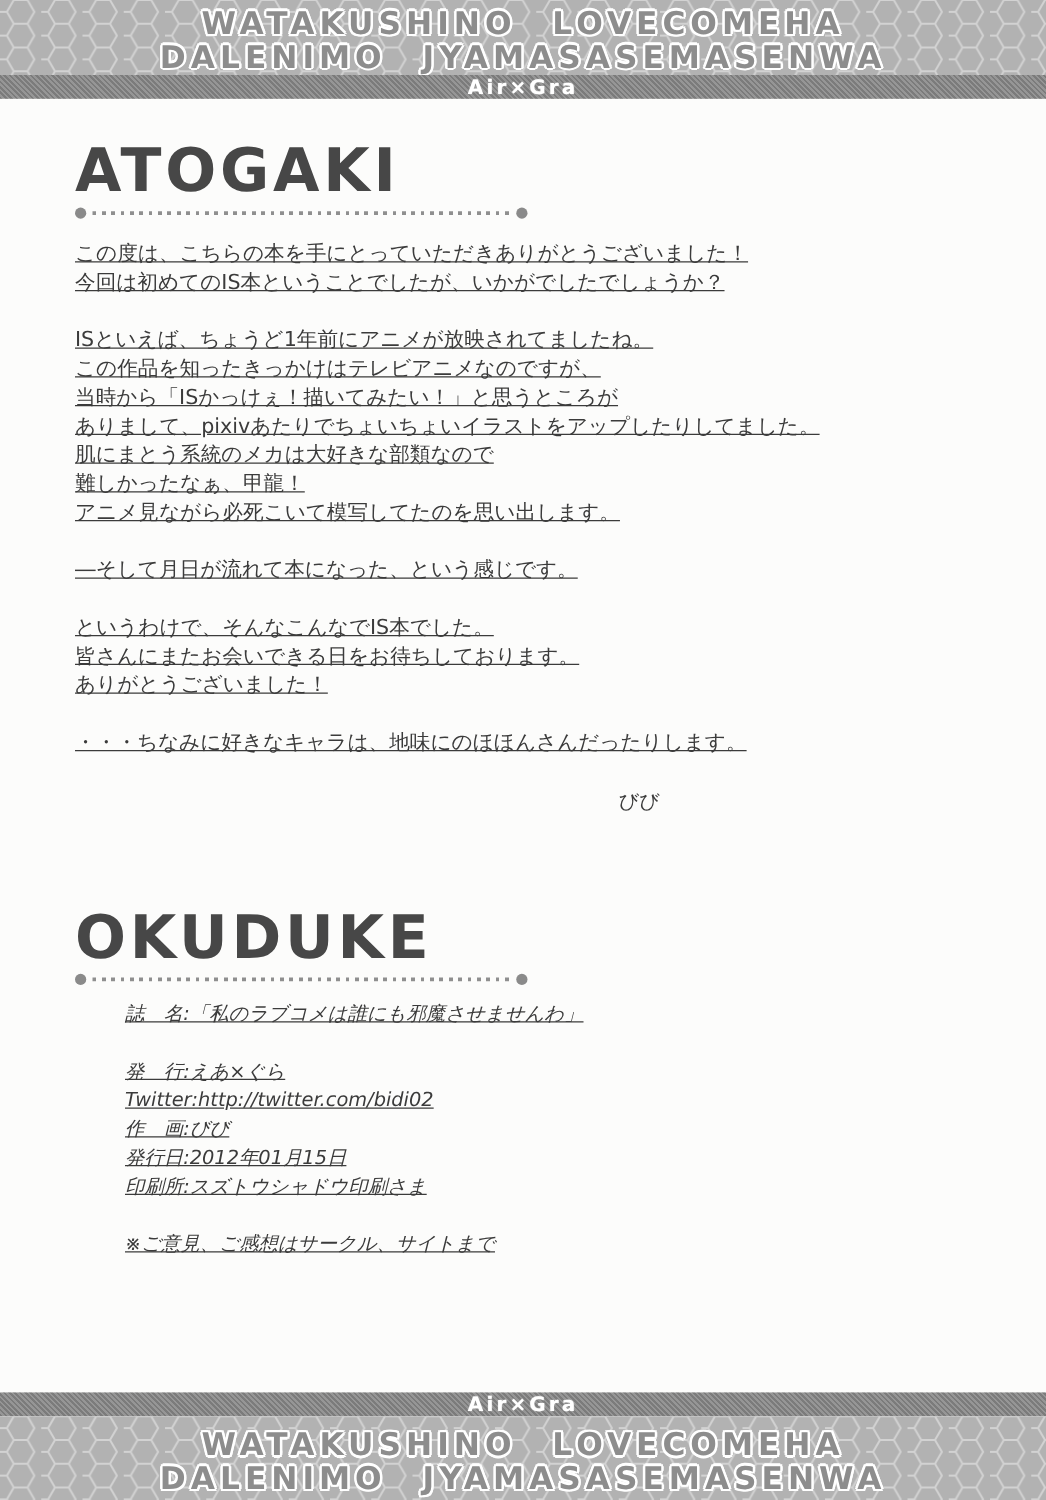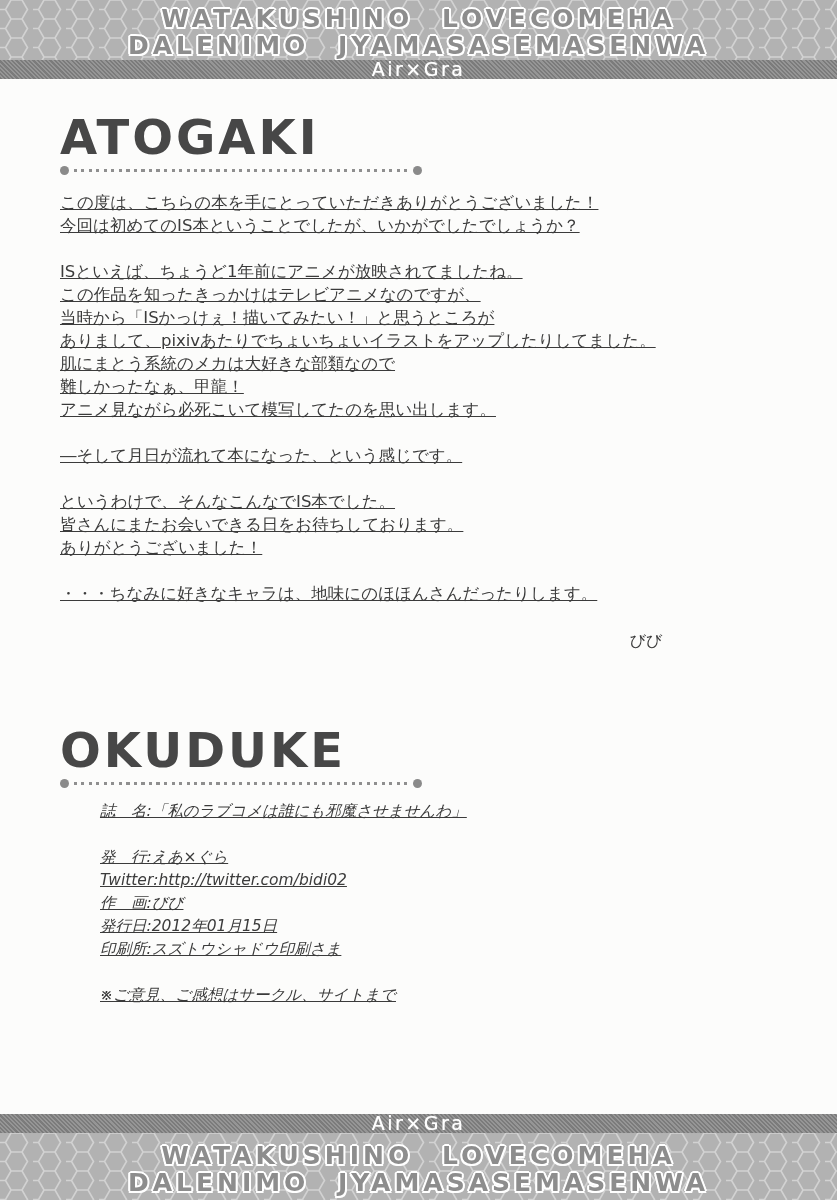--- a/index.html
+++ b/index.html
@@ -38,21 +38,21 @@
   .strip {
     position: absolute; left: 0; right: 0; height: 19px;
     background-color: #8e8e8e;
     background-image: repeating-linear-gradient(45deg,
       rgba(108,108,108,0.55) 0 1.5px, rgba(168,168,168,0.3) 1.5px 3px);
     display: flex; align-items: center; justify-content: center;
   }
   .strip-top { top: 60px; }
   .strip-bottom { bottom: 67px; }
   .strip-label {
-    color: #ffffff; font-weight: normal; font-size: 19px;
+    color: #ffffff; font-weight: bold; font-size: 16px;
     letter-spacing: 2.5px; line-height: 1;
     text-shadow: 0 0 1px rgba(255,255,255,0.8);
   }
 
   
   .content {
     position: absolute; top: 79px; left: 0; right: 0; bottom: 86px;
     padding: 34px 40px 0 60px; box-sizing: border-box;
   }
   .heading {
@@ -62,21 +62,21 @@
   .dotline { display: flex; align-items: center; width: 362px; height: 10px; margin-top: 4px; }
   .enddot { width: 9px; height: 9px; border-radius: 50%; background: #8a8a8a; flex: none; }
   .dots {
     flex: 1; height: 3px; margin: 0 5px;
     background-image: repeating-linear-gradient(90deg, #8f8f8f 0 3px, transparent 3px 7.5px);
   }
 
   .bodytext { margin-top: 16px; font-size: 16.5px; text-decoration: underline; }
   .txt-line { min-height: 23px; line-height: 23px; white-space: pre; }
 
-  .signature { margin: 24px 0 0 435px; font-size: 16px; line-height: 23px; text-align: center; }
+  .signature { margin: 24px 0 0 435px; font-size: 16px; line-height: 23px; }
 
   .okuduke-section { margin-top: 74px; }
   .colophon { margin-top: 12px; font-style: italic; font-size: 15.5px; margin-left: 40px; }
   .colophon .txt-line { min-height: 23px; line-height: 23px; }
 </style>
 </head>
 <body>
 
 <div class="page">
 

